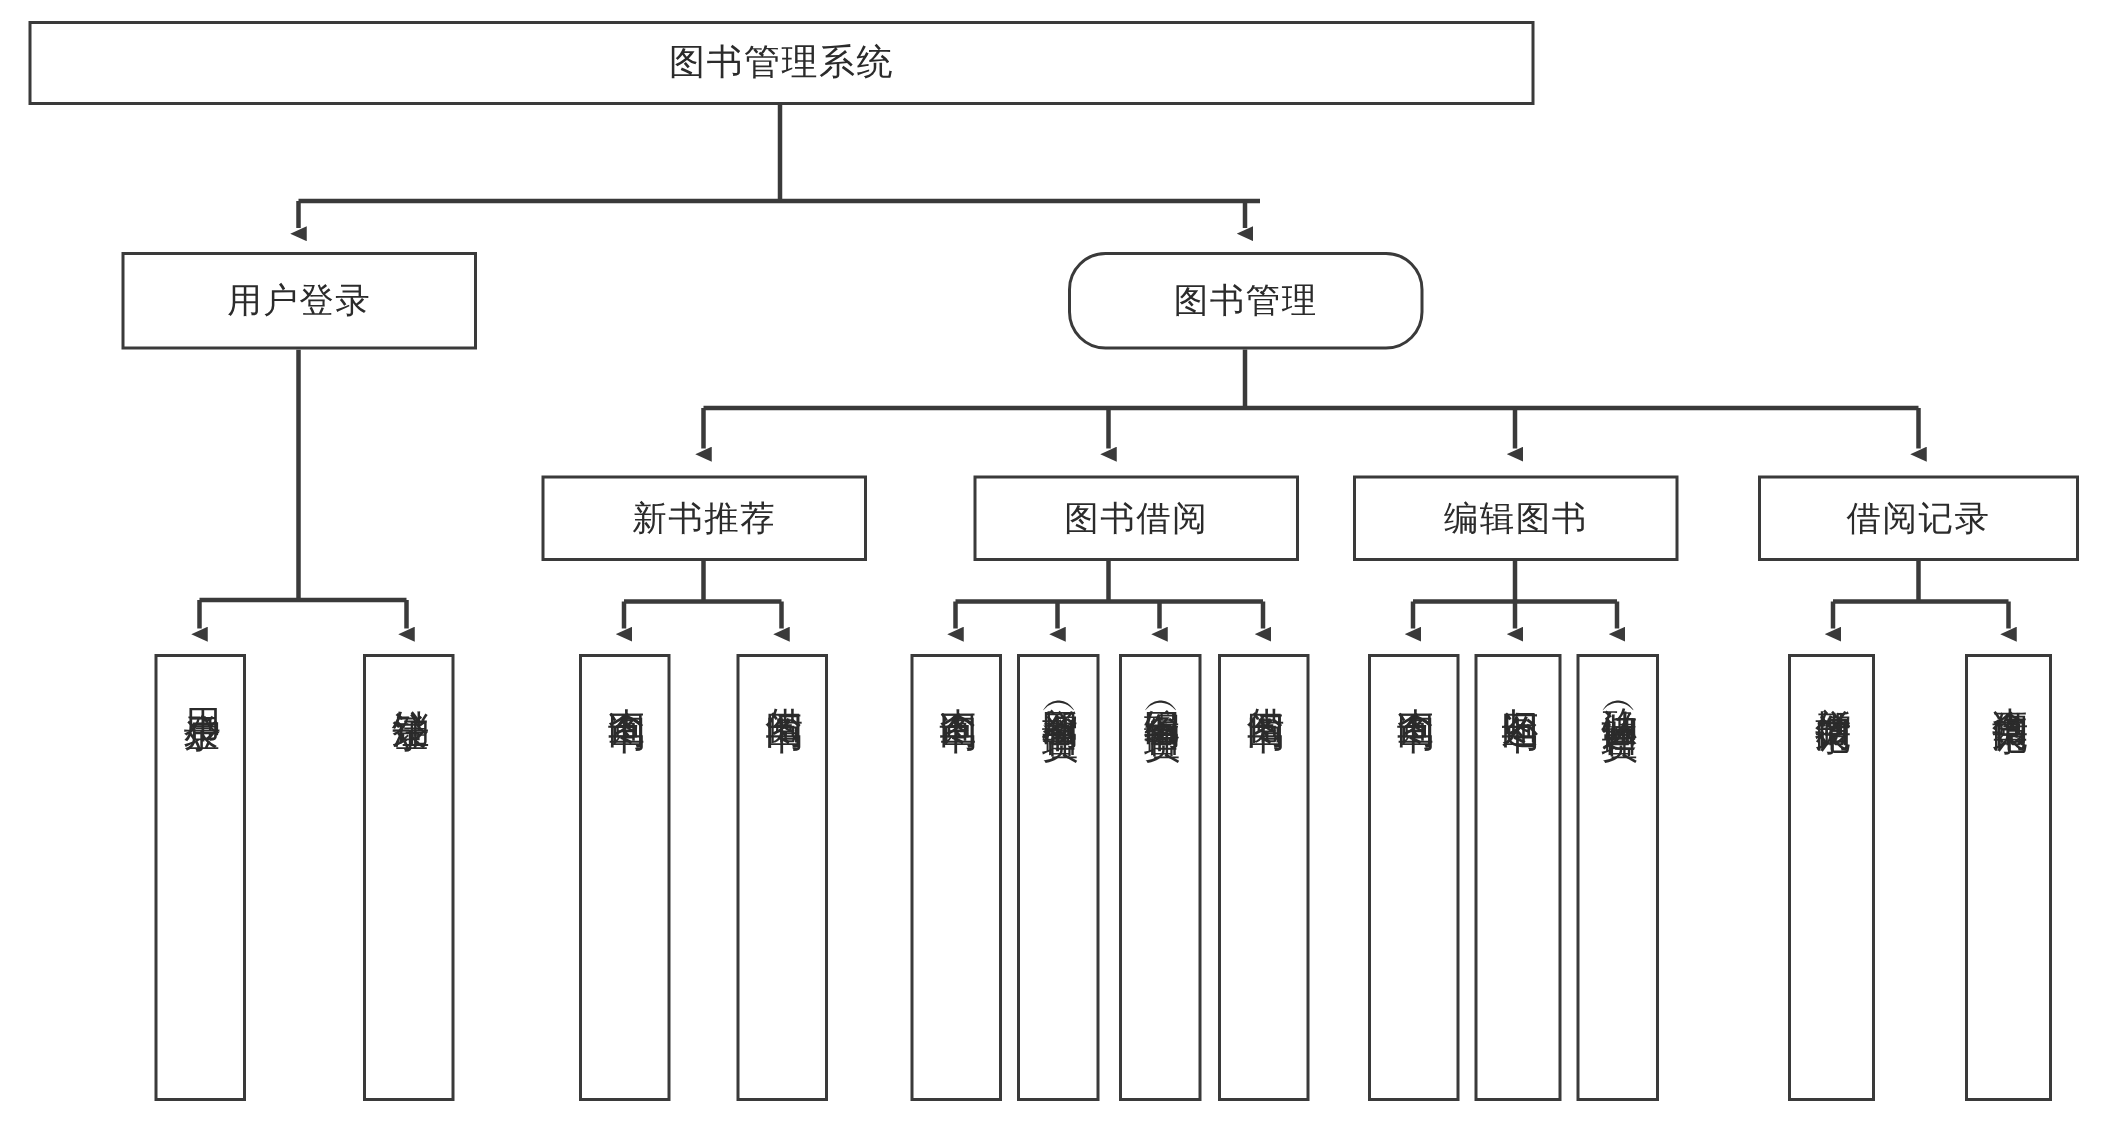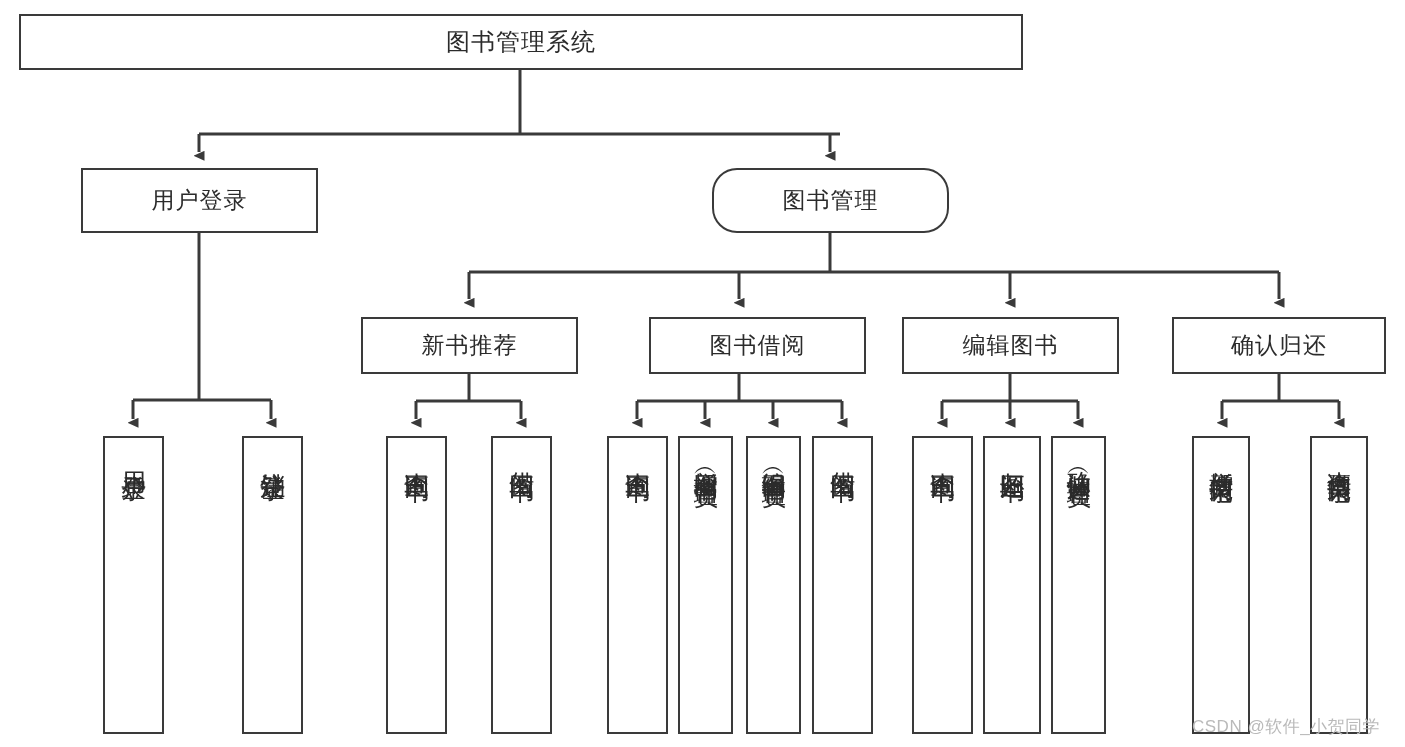--- a/index.html
+++ b/index.html
@@ -139,21 +139,21 @@
 
   <div class="node h" style="left:631px;top:317px;width:217px;height:57px;margin-left:18px;">
     <span class="lbl">图书借阅</span>
   </div>
 
   <div class="node h" style="left:902px;top:317px;width:217px;height:57px;">
     <span class="lbl">编辑图书</span>
   </div>
 
   <div class="node h" style="left:1172px;top:317px;width:214px;height:57px;">
-    <span class="lbl">确认归还</span>
+    <span class="lbl">借阅记录</span>
   </div>
 
   <div class="node v" style="left:103px;top:436px;width:61px;height:298px;">
     <span class="lbl">用户登录</span>
   </div>
 
   <div class="node v" style="left:242px;top:436px;width:61px;height:298px;">
     <span class="lbl">注销登录</span>
   </div>
 
@@ -194,15 +194,14 @@
   </div>
 
   <div class="node v tall" style="left:1192px;top:436px;width:58px;height:298px;">
     <span class="lbl">新增借阅记录</span>
   </div>
 
   <div class="node v tall" style="left:1310px;top:436px;width:58px;height:298px;">
     <span class="lbl">查询借阅记录</span>
   </div>
 
-  <div class="watermark" style="left:1192px;top:715px;">CSDN @软件_小贺同学</div>
 
 </div>
 
 </body></html>

